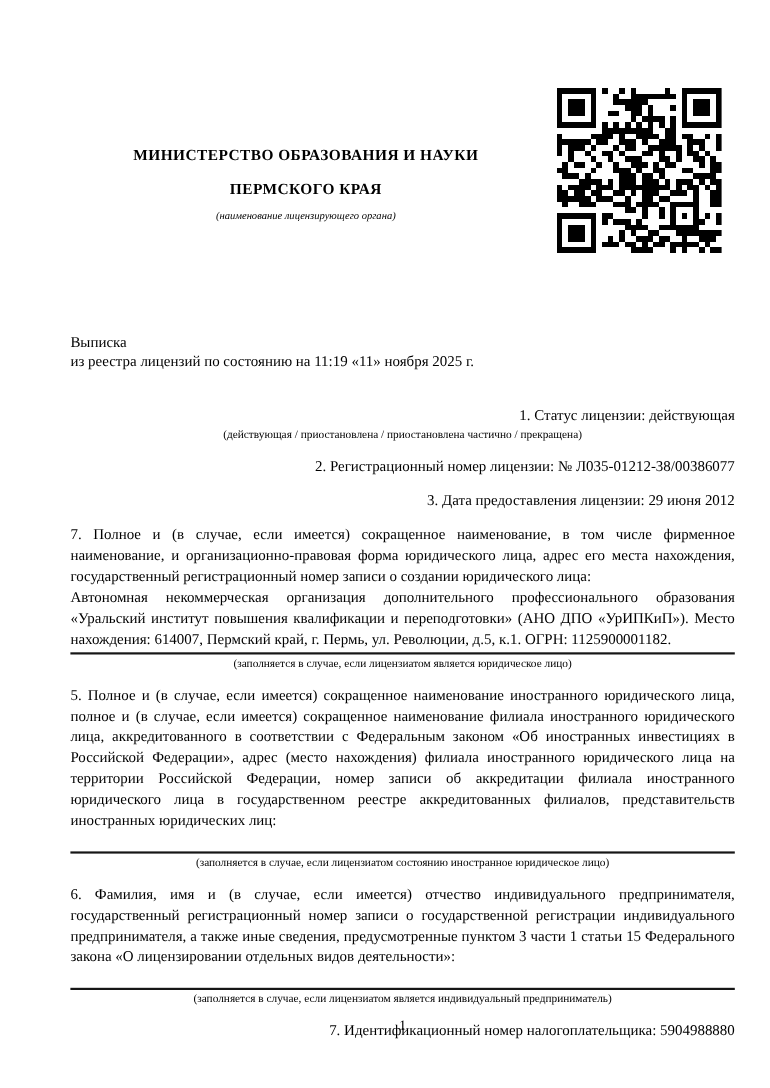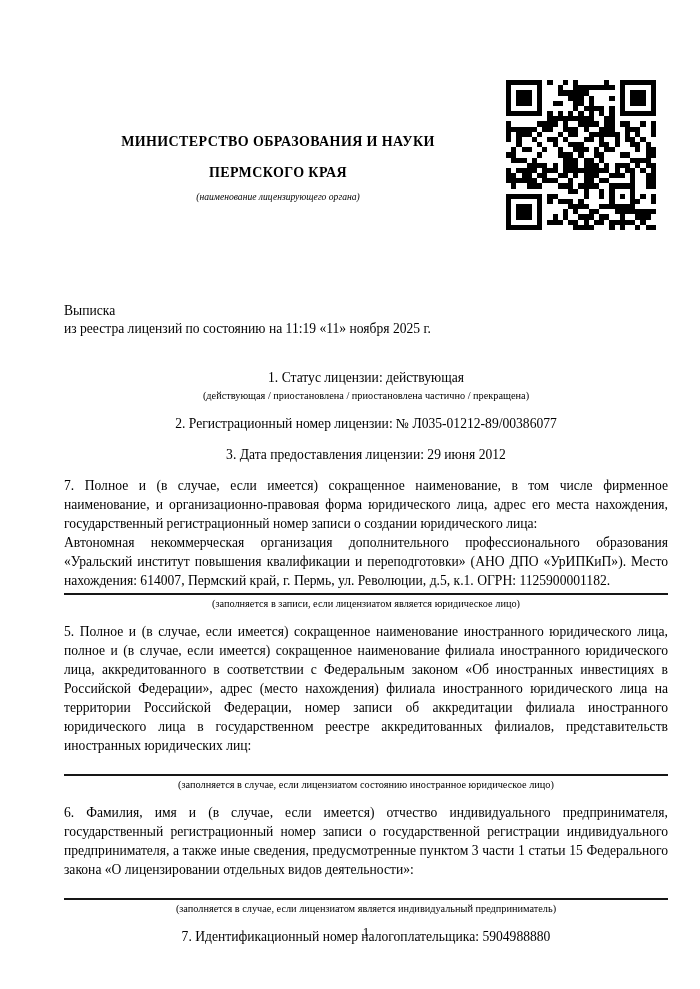--- a/index.html
+++ b/index.html
@@ -11,21 +11,21 @@
   .content{position:absolute;left:64px;top:0;width:604px;}
   .header{margin-top:126px;width:428px;text-align:center;}
   .ministry{font-size:14px;font-weight:bold;line-height:31px;letter-spacing:.4px;}
   .header-caption{font-size:9.6px;line-height:12px;margin-top:3px;font-style:italic;}
   .qr{position:absolute;left:506px;top:80px;width:150px;height:150px;}
   .qr svg{display:block;width:150px;height:150px;}
   .doc-title{margin-top:99px;text-align:left;font-size:13.6px;line-height:17.6px;}
   .items{margin-top:31px;font-size:13.6px;line-height:19px;}
   .item{margin-top:12px;}
   .item:first-child{margin-top:0;}
-  .para{text-align:center;}
+  .para{text-align:right;}
   .para.justify{text-align:justify;text-justify:inter-word;}
   .field-gap{height:16px;}
   .rule{border-top:2px solid #161616;margin-top:3px;}
   .item-caption{font-size:10.3px;line-height:13px;margin-top:2px;text-align:center;}
   .page-number{position:absolute;left:64px;top:924px;width:604px;text-align:center;font-size:13px;}
 </style>
 </head>
 <body>
 
 <div class="page">
@@ -495,30 +495,30 @@
       <div>Выписка</div>
       <div>из реестра лицензий по состоянию на 11:19 «11» ноября 2025 г.</div>
     </div>
 
     <div class="items">
         <div class="item">
           <div class="para">1. Статус лицензии: действующая</div>
           <div class="item-caption">(действующая / приостановлена / приостановлена частично / прекращена)</div>
         </div>
         <div class="item">
-          <div class="para">2. Регистрационный номер лицензии: № Л035-01212-89/00386077</div>
+          <div class="para">2. Регистрационный номер лицензии: № Л035-01212-38/00386077</div>
         </div>
         <div class="item">
           <div class="para">3. Дата предоставления лицензии: 29 июня 2012</div>
         </div>
         <div class="item">
           <div class="para justify">7. Полное и (в случае, если имеется) сокращенное наименование, в том числе фирменное наименование, и организационно-правовая форма юридического лица, адрес его места нахождения, государственный регистрационный номер записи о создании юридического лица:</div>
           <div class="para justify">Автономная некоммерческая организация дополнительного профессионального образования «Уральский институт повышения квалификации и переподготовки» (АНО ДПО «УрИПКиП»). Место нахождения: 614007, Пермский край, г. Пермь, ул. Революции, д.5, к.1. ОГРН: 1125900001182.</div>
           <div class="rule"></div>
-          <div class="item-caption">(заполняется в записи, если лицензиатом является юридическое лицо)</div>
+          <div class="item-caption">(заполняется в случае, если лицензиатом является юридическое лицо)</div>
         </div>
         <div class="item">
           <div class="para justify">5. Полное и (в случае, если имеется) сокращенное наименование иностранного юридического лица, полное и (в случае, если имеется) сокращенное наименование филиала иностранного юридического лица, аккредитованного в соответствии с Федеральным законом «Об иностранных инвестициях в Российской Федерации», адрес (место нахождения) филиала иностранного юридического лица на территории Российской Федерации, номер записи об аккредитации филиала иностранного юридического лица в государственном реестре аккредитованных филиалов, представительств иностранных юридических лиц:</div>
           <div class="field-gap"></div>
           <div class="rule"></div>
           <div class="item-caption">(заполняется в случае, если лицензиатом состоянию иностранное юридическое лицо)</div>
         </div>
         <div class="item">
           <div class="para justify">6. Фамилия, имя и (в случае, если имеется) отчество индивидуального предпринимателя, государственный регистрационный номер записи о государственной регистрации индивидуального предпринимателя, а также иные сведения, предусмотренные пунктом 3 части 1 статьи 15 Федерального закона «О лицензировании отдельных видов деятельности»:</div>
           <div class="field-gap"></div>

